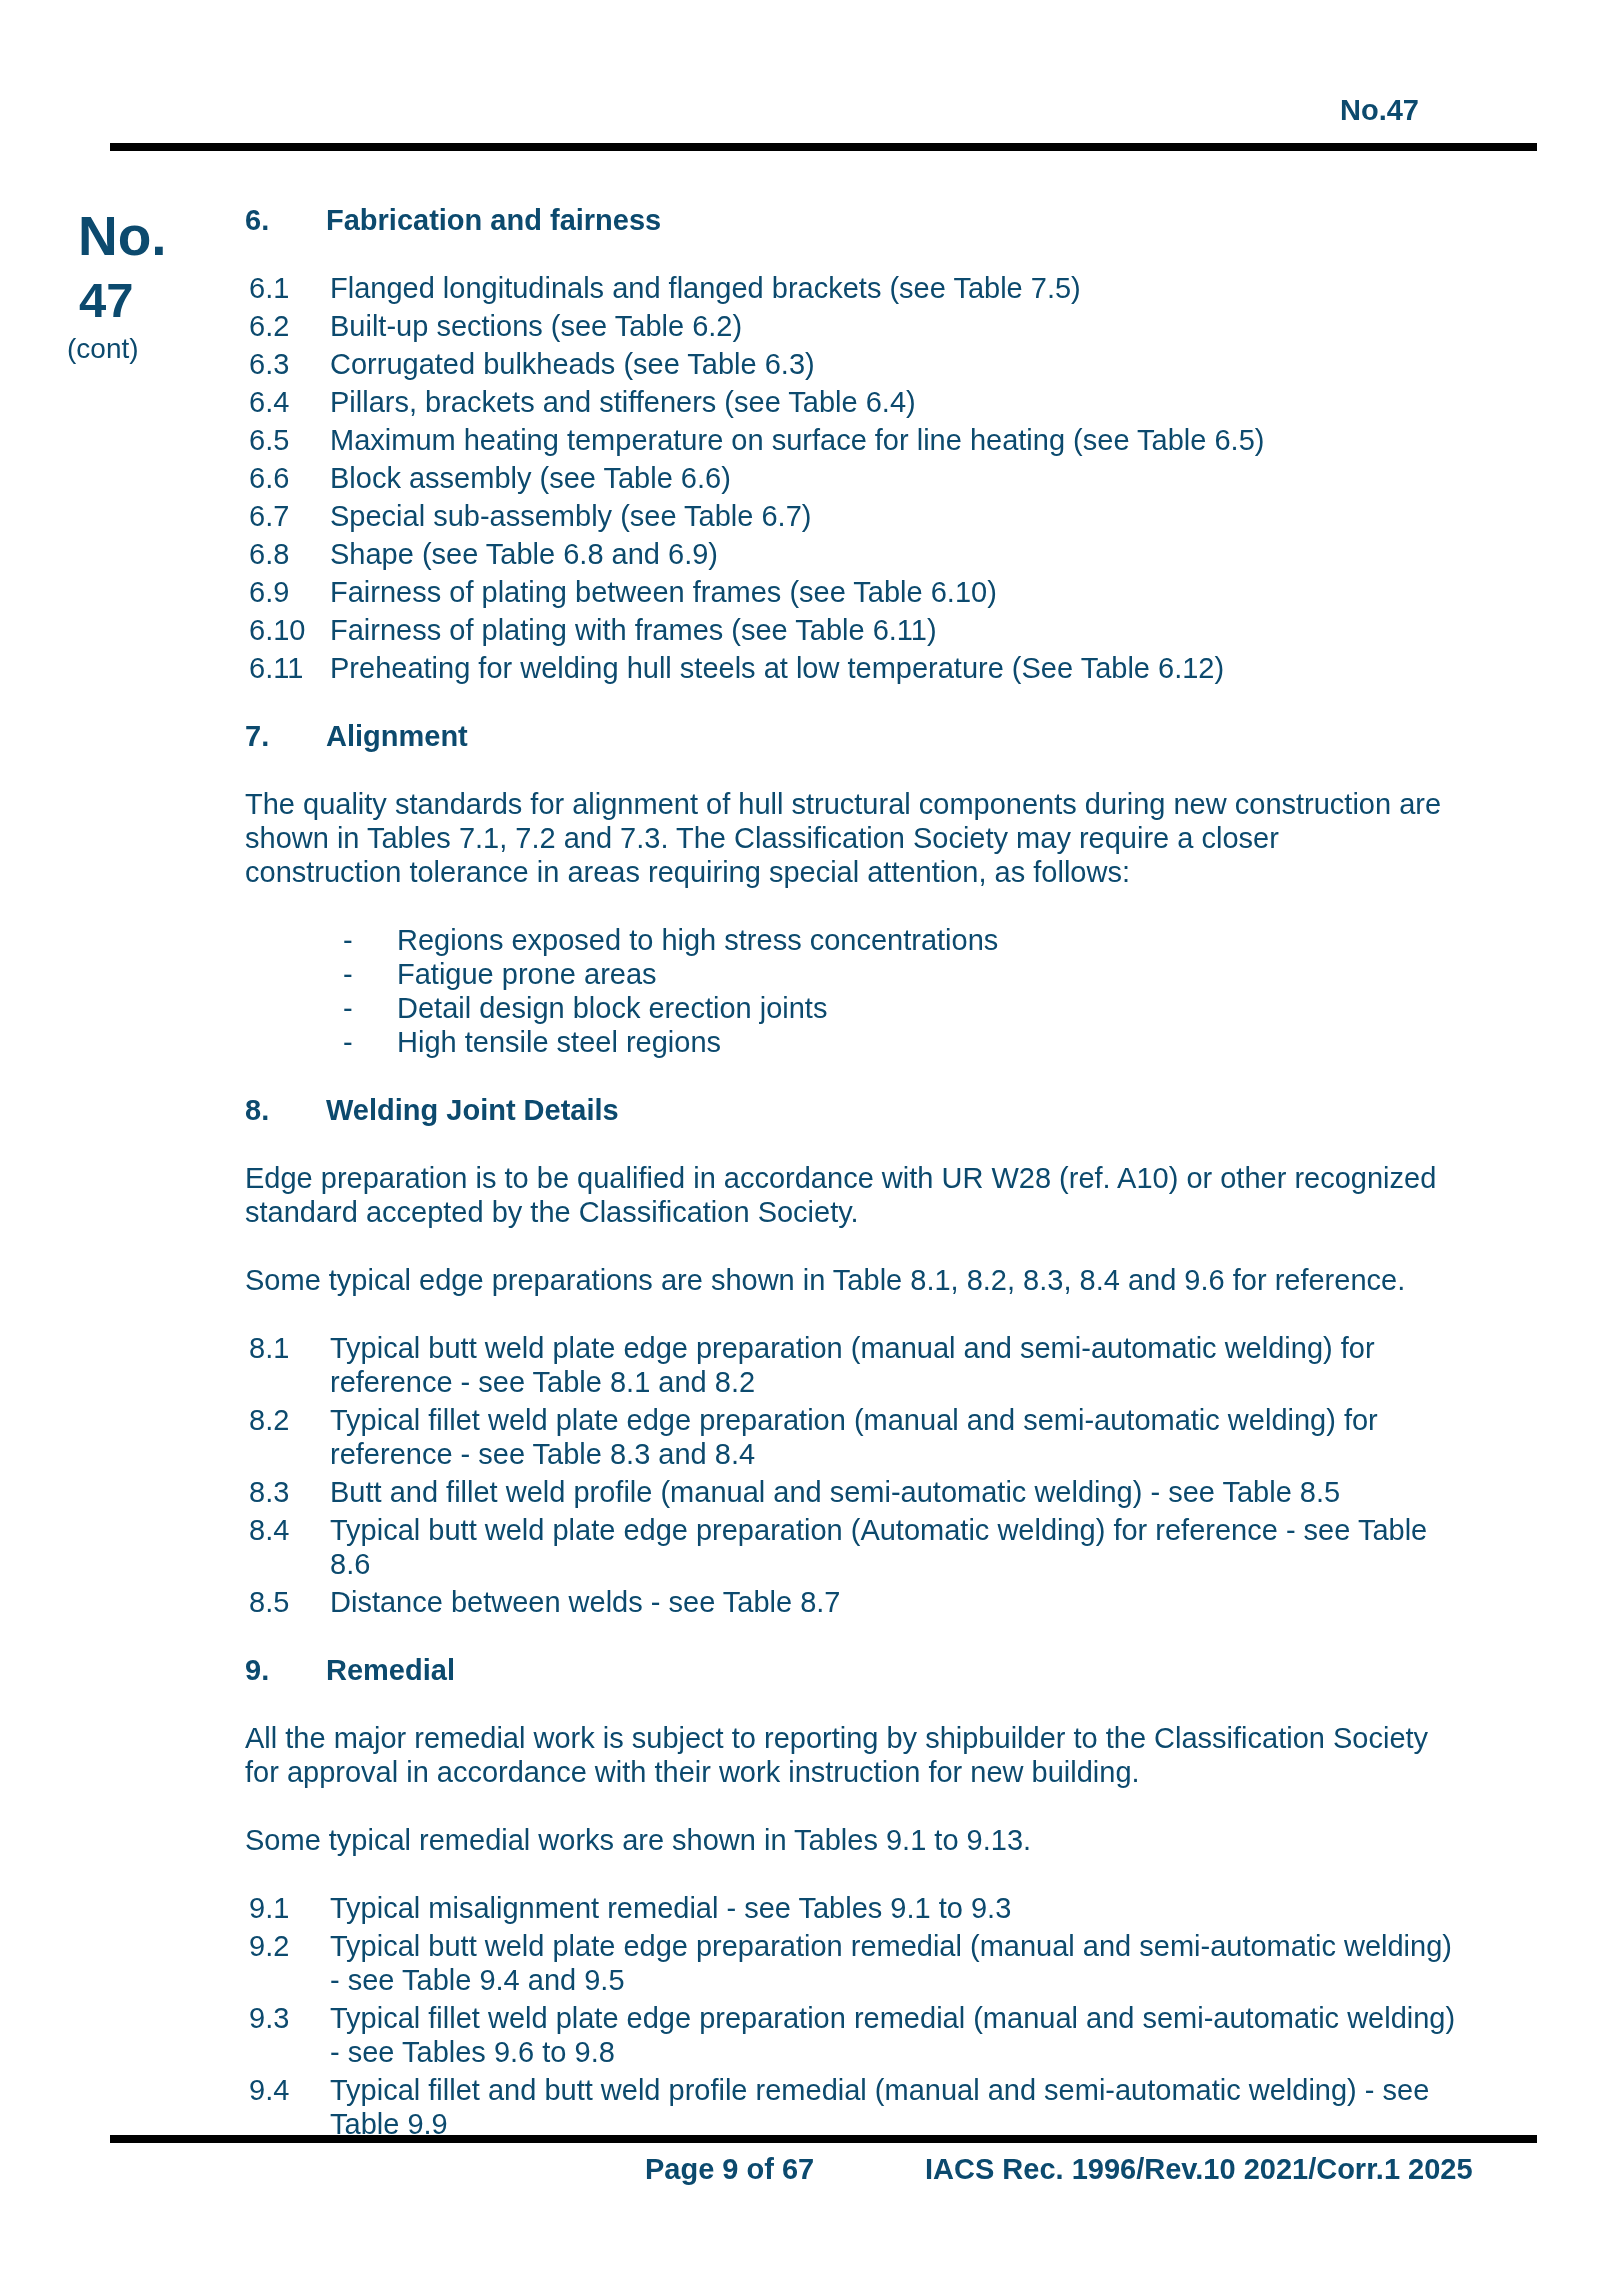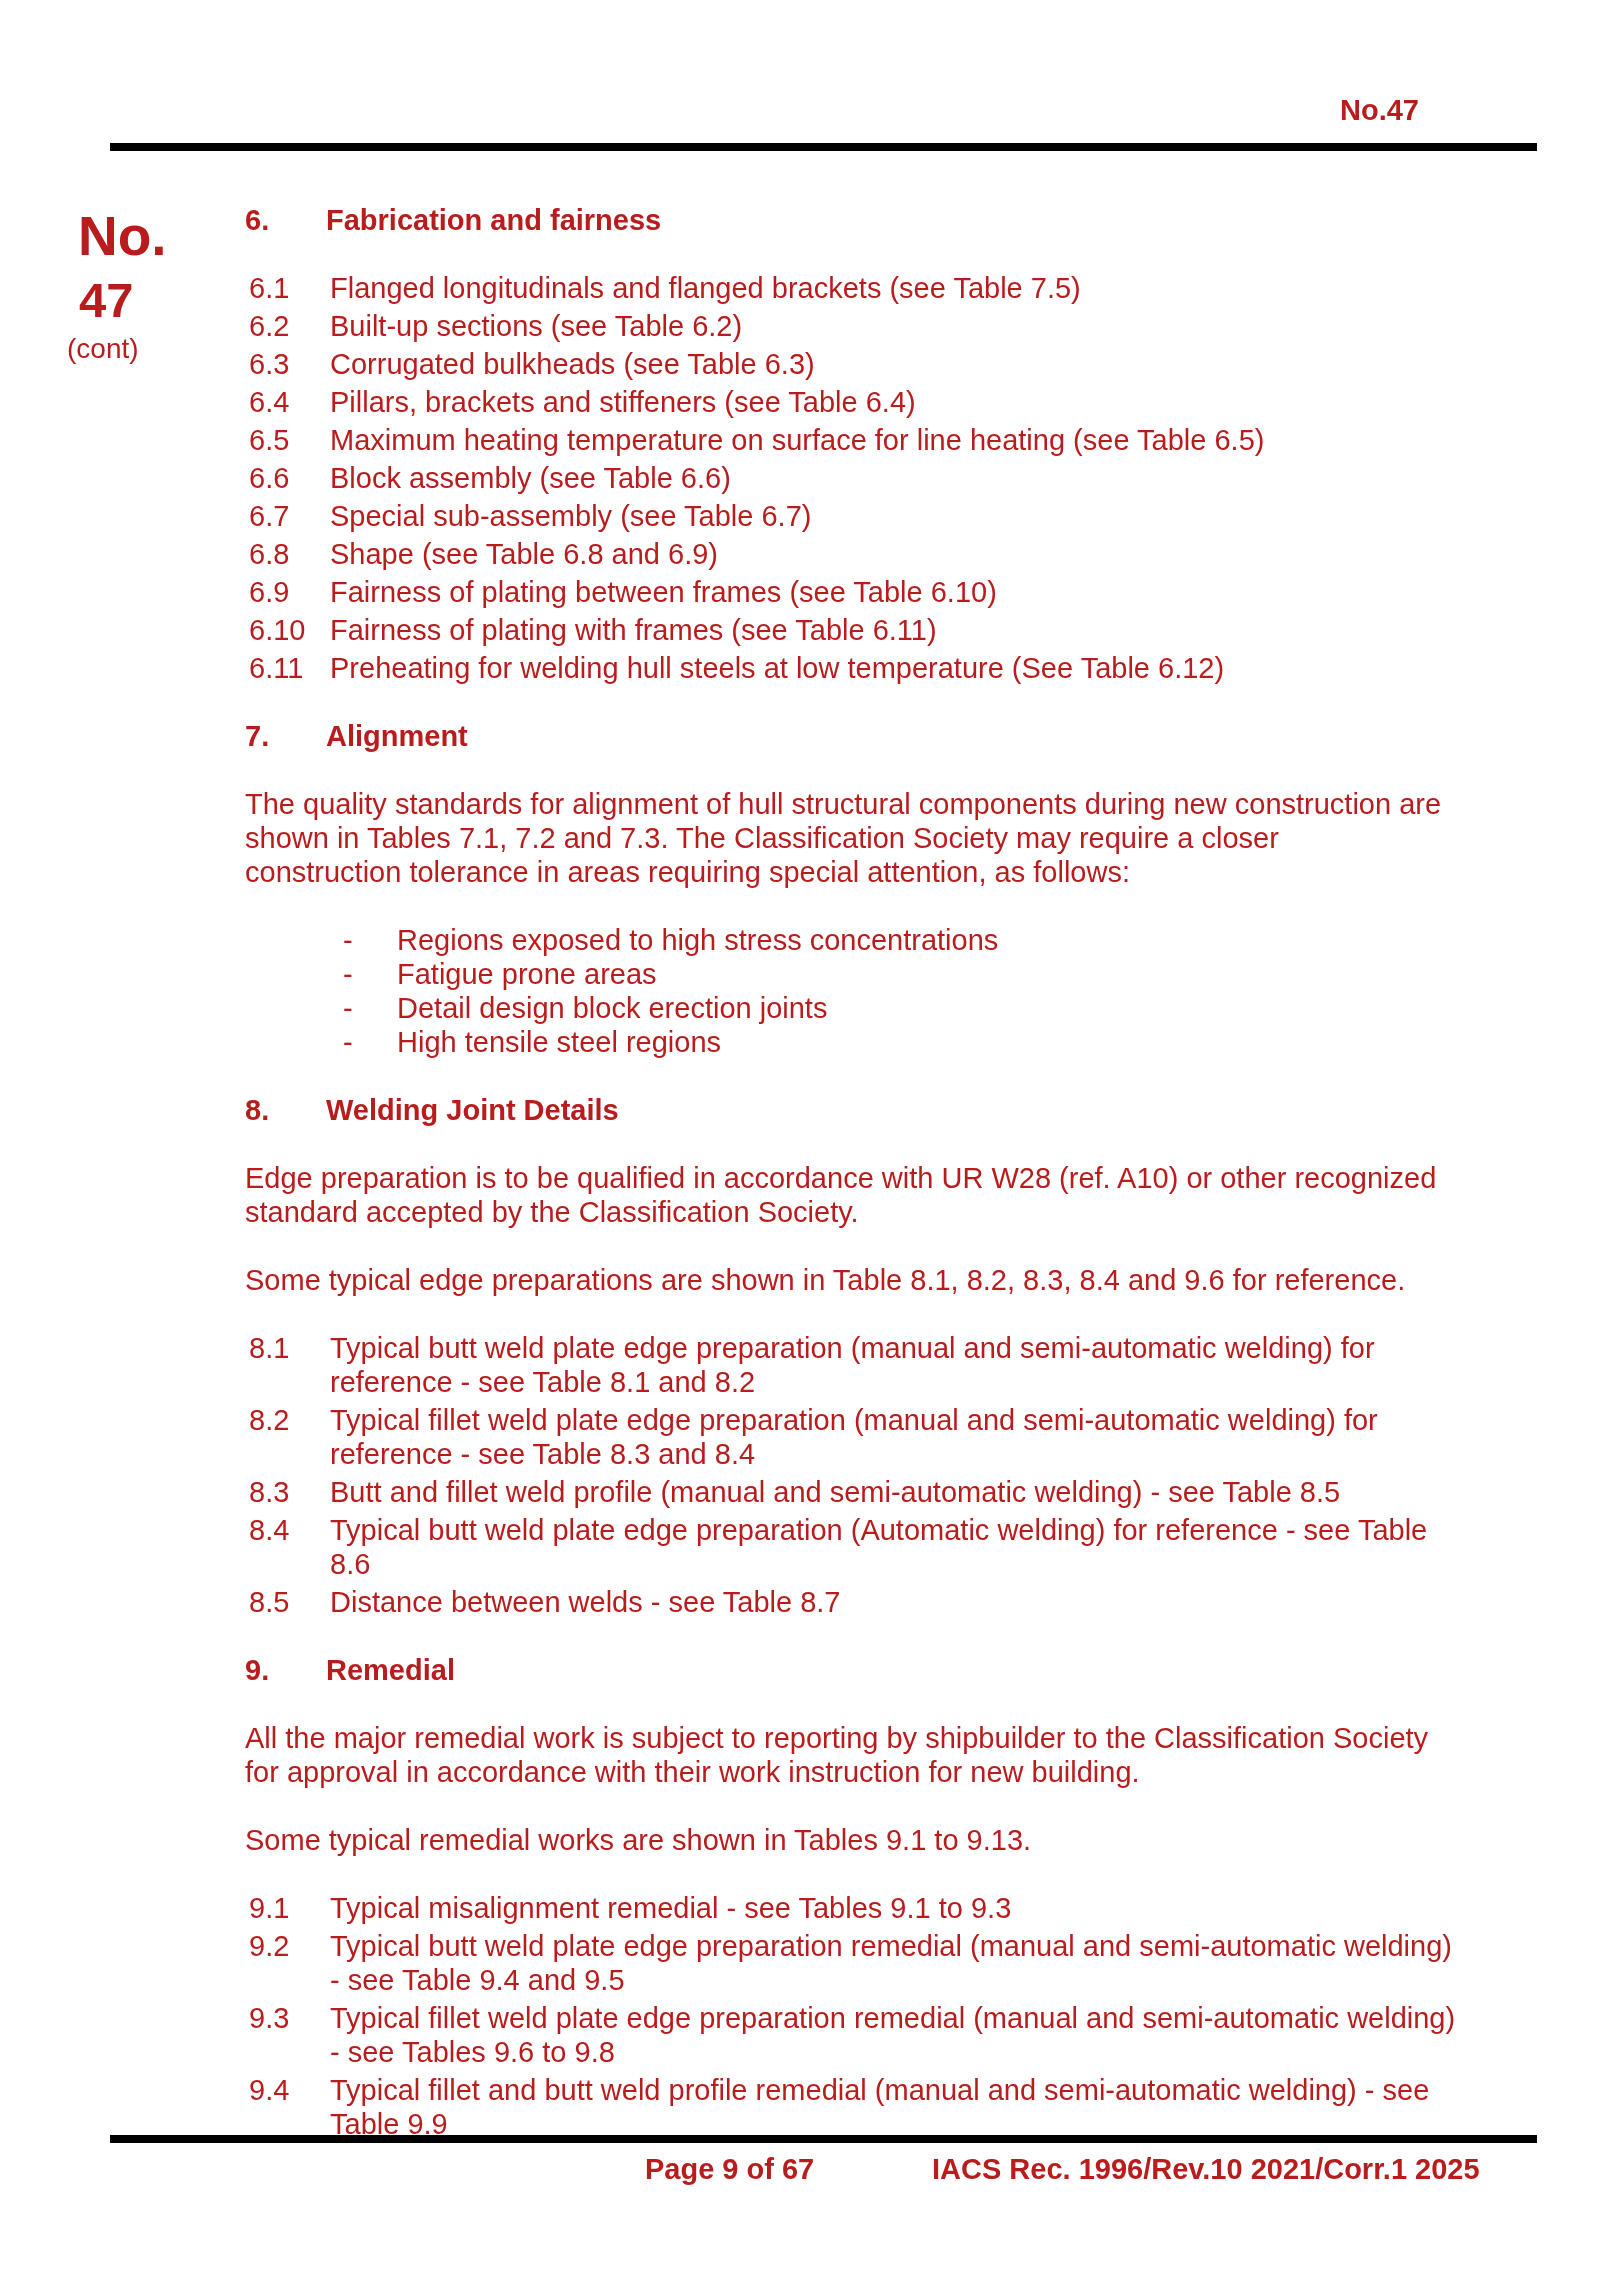--- a/index.html
+++ b/index.html
@@ -2,21 +2,21 @@
 <html><head>
 <meta charset="utf-8">
 <style>
   html, body { margin: 0; padding: 0; background: #e8e8e8; }
   .page {
     position: relative;
     width: 1620px;
     height: 2293px;
     background: #ffffff;
     font-family: "Liberation Sans", sans-serif;
-    color: #b91c1c;
+    color: #0c4a6e;
     overflow: hidden;
   }
 
   
   .doc-number-header {
     position: absolute;
     top: 96px;
     left: 1340px;
     font-size: 29px;
     font-weight: bold;
@@ -67,21 +67,21 @@
   .bullet-row .btxt { flex: 1 1 auto; white-space: pre-line; }
   .items .row { margin: 4px; }
 
   
   .footer-page-info {
     position: absolute; top: 2152px; left: 645px;
     font-size: 29px; font-weight: bold; line-height: 34px; white-space: nowrap;
   }
   .footer-doc-ref {
     position: absolute; top: 2152px; left: 925px;
-    font-size: 29px; font-weight: bold; line-height: 34px; white-space: nowrap; margin-left: 7px;
+    font-size: 29px; font-weight: bold; line-height: 34px; white-space: nowrap;
   }
 </style>
 </head>
 <body>
 
 <div class="page">
 
   <div class="doc-number-header">No.47</div>
   <div class="rule rule-top"></div>
 

